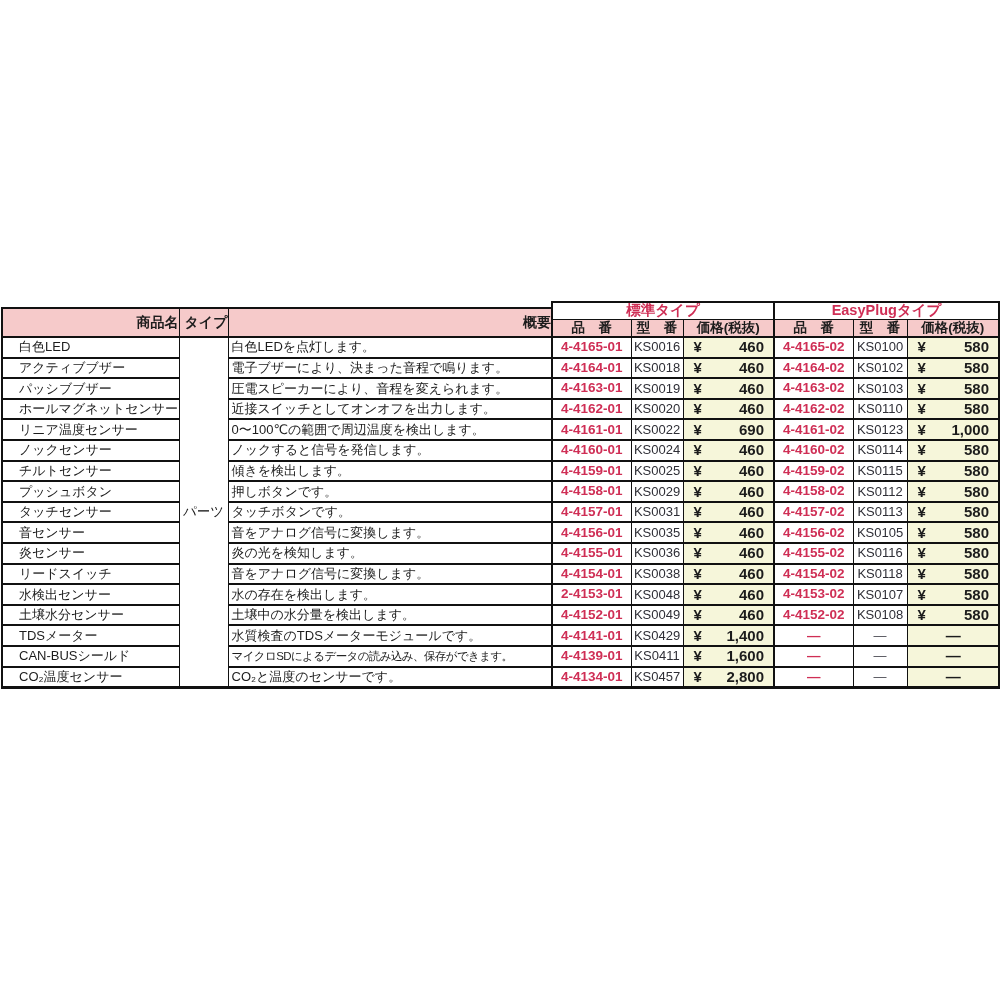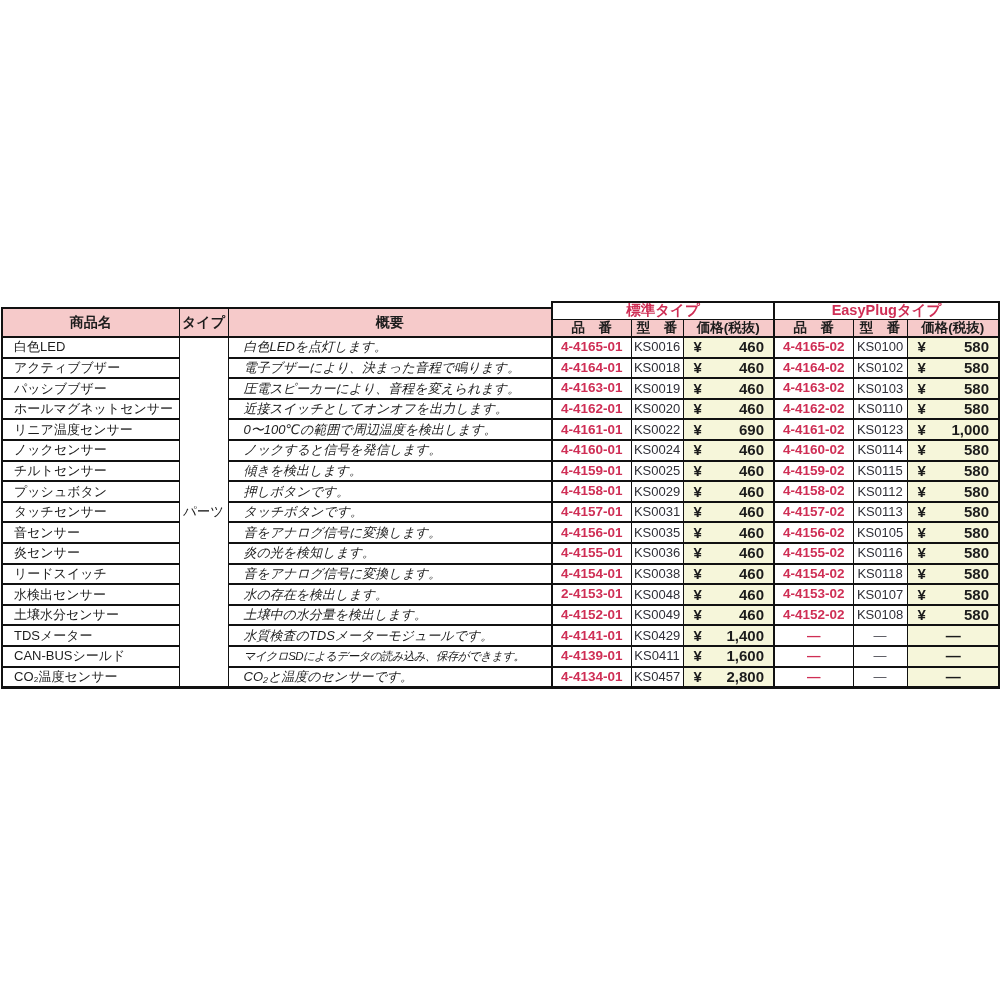--- a/index.html
+++ b/index.html
@@ -37,39 +37,39 @@
     white-space: nowrap;
   }
 
   
   tr.ra { height: 6px; }
   tr.rb { height: 11px; }
   tr.rc { height: 18px; }
   td.blank { border: none; background: transparent; }
   th.lh {
     background: var(--pink, #f6caca);
-    font-size: 14px; font-weight: bold; text-align: center; margin-top: 8px;
+    font-size: 14px; font-weight: bold; text-align: right; margin-top: 8px;
   }
   th.gtitle {
     background: #ffffff;
     color: var(--red, #cf2e55);
     font-size: 14.5px; font-weight: bold; text-align: center;
     border: 2px solid var(--border, #111);
     border-bottom-width: 1px;
   }
   th.ch {
     background: var(--pink, #f6caca);
     font-size: 13.5px; font-weight: bold; text-align: center;
     border-top-width: 1px;
   }
 
   
   tbody td { height: 18.6px; background: #ffffff; }
-  td.name    { text-align: left; padding-left: 11px;  font-size: 13px; }
-  td.summary { text-align: left; padding-left: 15px;  font-size: 13px; font-style: italic; }
+  td.name    { text-align: left; padding-left: 16px;  font-size: 13px; }
+  td.summary { text-align: left; padding-left: 3px;  font-size: 13px; }
   td.summary.tight { font-size: 11.5px; letter-spacing: -0.6px; border-radius: 8px; }
   td.type-cell { text-align: center; font-size: 13.5px; border-bottom-width: 3px; }
   td.part  { text-align: center; font-size: 13.5px; font-weight: bold; color: var(--red, #cf2e55); }
   td.model { text-align: center; font-size: 13px; color: var(--model, #2e2e36); }
   td.price { background: var(--yellow, #f6f6da); font-size: 15px; font-weight: bold; }
   td.price .pr {
     display: flex; justify-content: space-between; align-items: center;
     padding: 0 9px 0 10px;
   }
   td.price.dash .pr { justify-content: center; }

